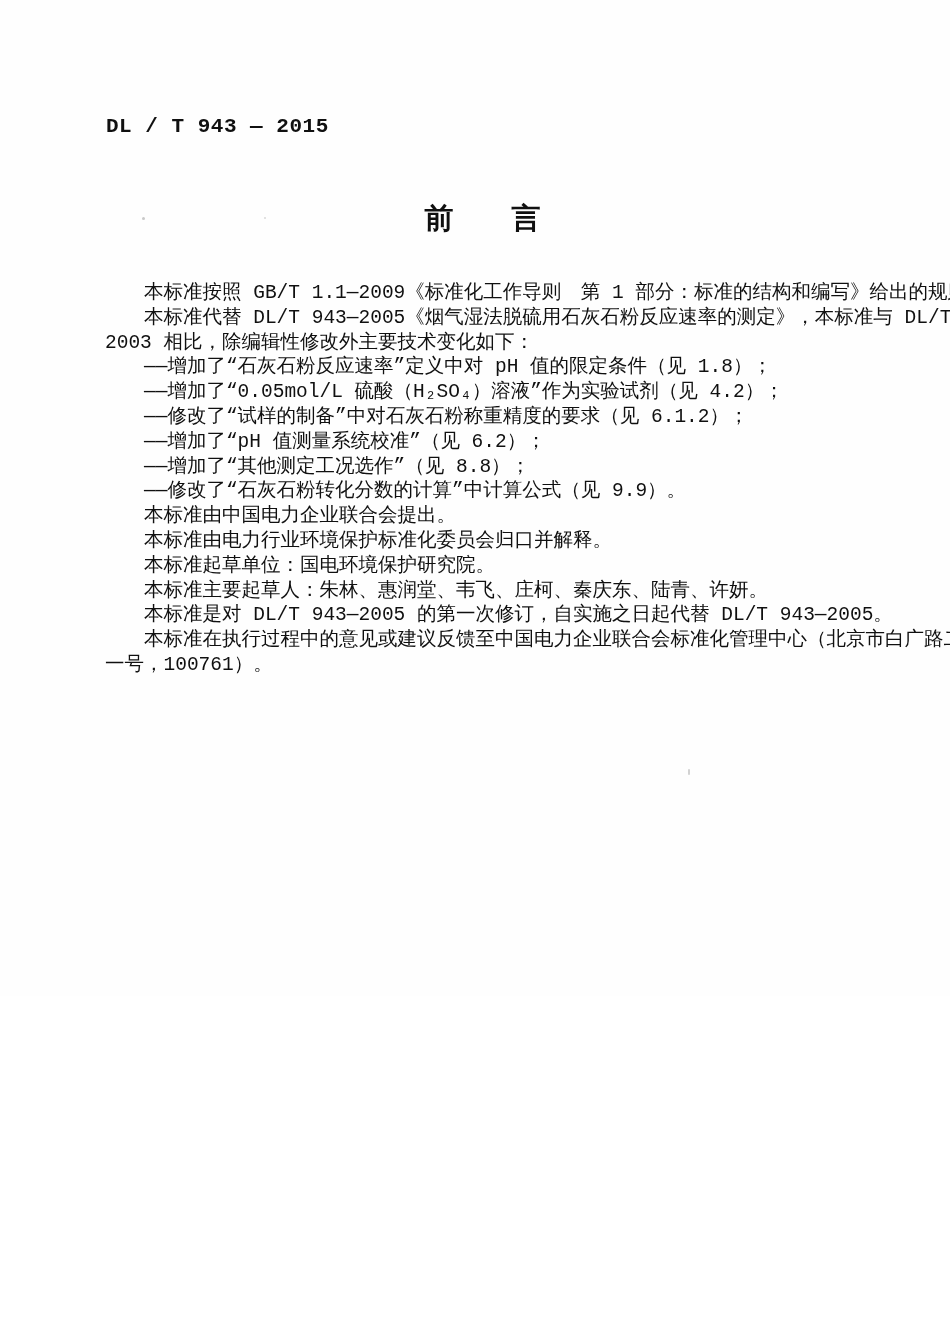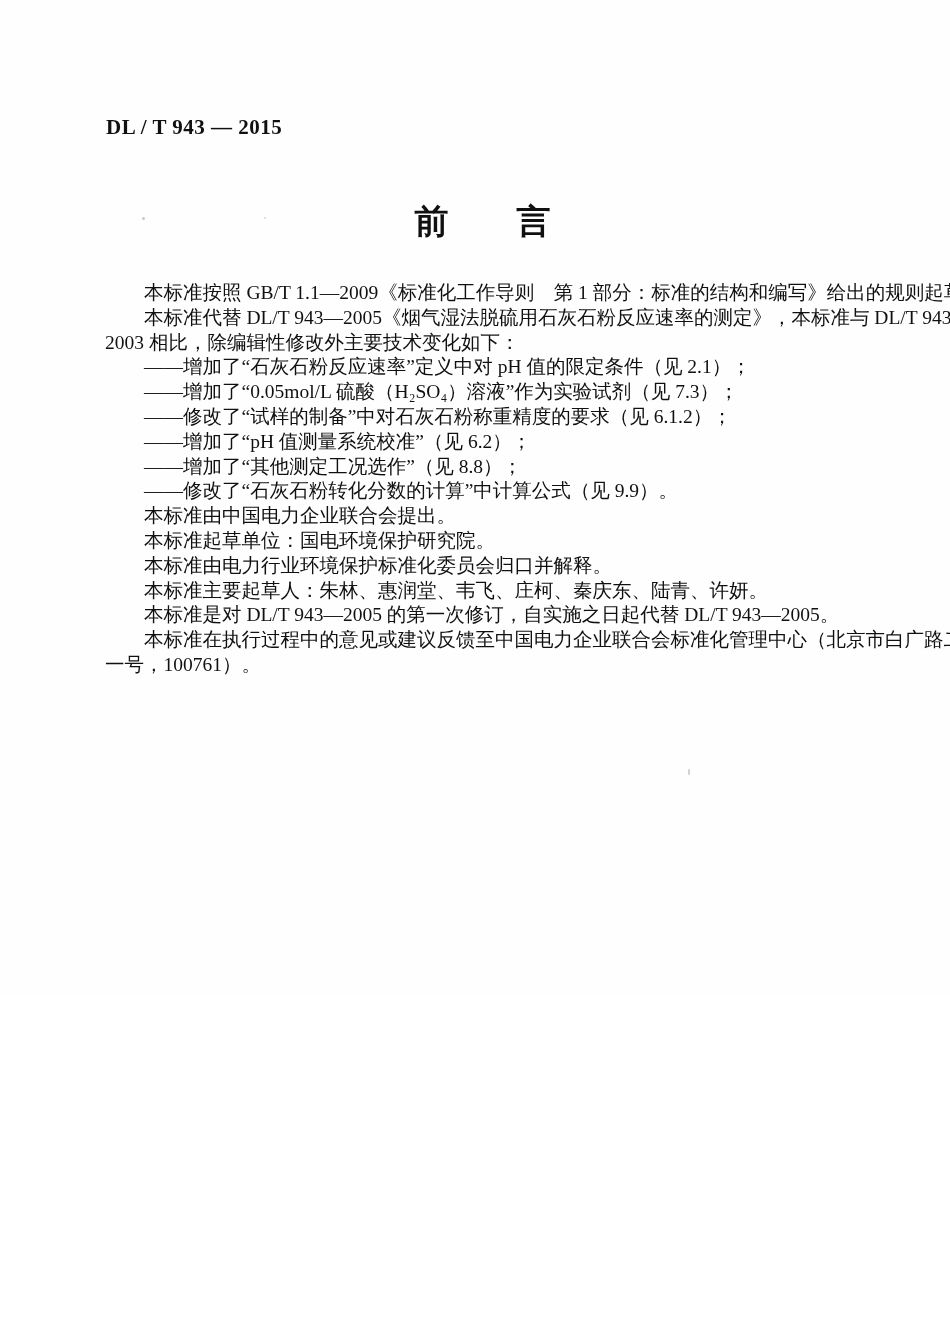--- a/index.html
+++ b/index.html
@@ -6,39 +6,39 @@
     margin: 0;
     padding: 0;
     background: #ffffff;
   }
   .page {
     position: relative;
     width: 950px;
     height: 996px;
     background: #fefefe;
     overflow: hidden;
-    font-family: Liberation Serif, serif;
+    font-family: Liberation Mono, monospace;
     color: #101010;
   }
   .standard-code {
     position: absolute;
     left: 106px;
     top: 115px;
     font-size: 21px;
     font-weight: bold;
     letter-spacing: 0.5px;
     white-space: nowrap;
   }
   .doc-title {
     position: absolute;
     left: 105px;
     top: 199px;
     width: 755px;
     text-align: center;
-    font-size: 34px;
+    font-size: 29px;
     font-weight: bold;
     white-space: nowrap;
   }
   .body-block {
     position: absolute;
     left: 105px;
     top: 281px;
     width: 762px;
     font-size: 19.5px;
     line-height: 24.8px;
@@ -73,29 +73,29 @@
 <div class="page">
 
   <div class="standard-code">DL / T 943 — 2015</div>
 
   <div class="doc-title">前　　言</div>
 
   <div class="body-block">
     <div class="line indent">本标准按照 GB/T 1.1—2009《标准化工作导则　第 1 部分：标准的结构和编写》给出的规则起草。</div>
     <div class="line indent">本标准代替 DL/T 943—2005《烟气湿法脱硫用石灰石粉反应速率的测定》，本标准与 DL/T 943—</div>
     <div class="line">2003 相比，除编辑性修改外主要技术变化如下：</div>
-    <div class="line indent">——增加了“石灰石粉反应速率”定义中对 pH 值的限定条件（见 2.1）；</div>
-    <div class="line indent">——增加了“0.05mol/L 硫酸（H₂SO₄）溶液”作为实验试剂（见 7.3）；</div>
+    <div class="line indent">——增加了“石灰石粉反应速率”定义中对 pH 值的限定条件（见 1.8）；</div>
+    <div class="line indent">——增加了“0.05mol/L 硫酸（H₂SO₄）溶液”作为实验试剂（见 4.2）；</div>
     <div class="line indent">——修改了“试样的制备”中对石灰石粉称重精度的要求（见 6.1.2）；</div>
     <div class="line indent">——增加了“pH 值测量系统校准”（见 6.2）；</div>
     <div class="line indent">——增加了“其他测定工况选作”（见 8.8）；</div>
     <div class="line indent">——修改了“石灰石粉转化分数的计算”中计算公式（见 9.9）。</div>
     <div class="line indent">本标准由中国电力企业联合会提出。</div>
+    <div class="line indent">本标准由电力行业环境保护标准化委员会归口并解释。</div>
     <div class="line indent">本标准起草单位：国电环境保护研究院。</div>
-    <div class="line indent">本标准由电力行业环境保护标准化委员会归口并解释。</div>
     <div class="line indent">本标准主要起草人：朱林、惠润堂、韦飞、庄柯、秦庆东、陆青、许妍。</div>
     <div class="line indent">本标准是对 DL/T 943—2005 的第一次修订，自实施之日起代替 DL/T 943—2005。</div>
     <div class="line indent">本标准在执行过程中的意见或建议反馈至中国电力企业联合会标准化管理中心（北京市白广路二条</div>
     <div class="line">一号，100761）。</div>
   </div>
 
   <div class="page-number">II</div>
 
   <div class="speck s1"></div>
   <div class="speck s2"></div>

